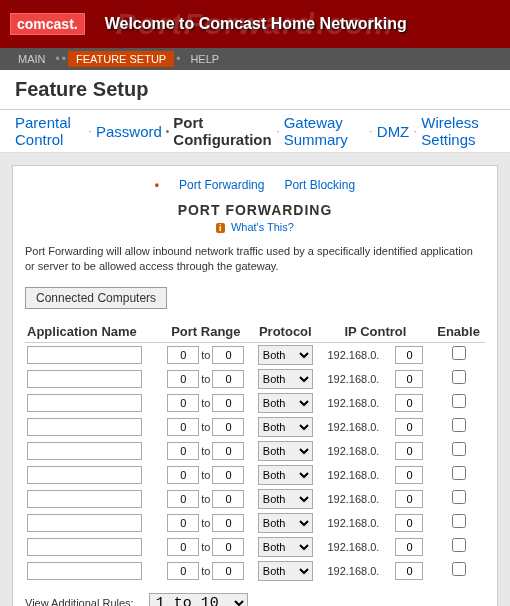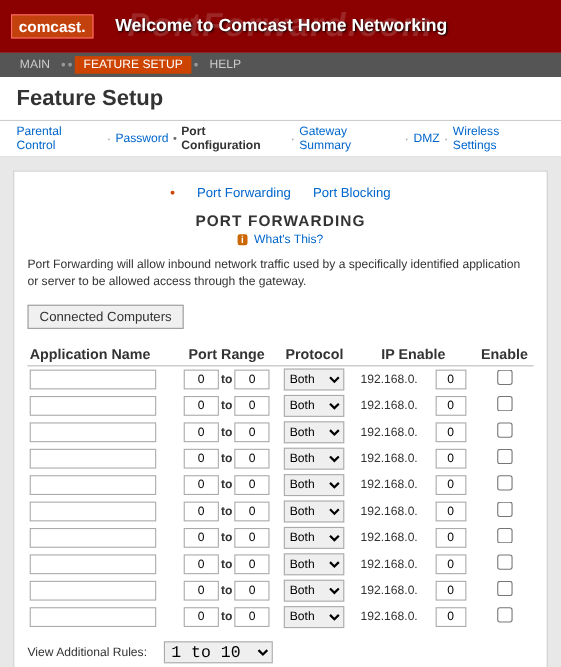--- a/index.html
+++ b/index.html
@@ -17,21 +17,21 @@
     .header {
       background: #8b0000;
       height: 48px;
       display: flex;
       align-items: center;
       padding: 0 10px;
       position: relative;
       overflow: hidden;
     }
     .header-logo {
-      background: #c2410c;
+      background: #ef4444;
       color: white;
       font-weight: bold;
       font-size: 14px;
       padding: 2px 6px;
       border: 1px solid #ff6666;
       font-family: Arial, sans-serif;
     }
     .header-title {
       color: white;
       font-size: 16px;
@@ -90,21 +90,21 @@
     .breadcrumb-bar {
       background: white;
       padding: 4px 15px;
       display: flex;
       align-items: center;
       gap: 4px;
       border-bottom: 1px solid #ddd;
     }
     .breadcrumb-item {
       color: #0066cc;
-      font-size: 11px;
+      font-size: 15px;
       cursor: pointer;
       text-decoration: none;
     }
     .breadcrumb-item.active {
       font-weight: bold;
       color: #333;
       text-decoration: none;
     }
     .breadcrumb-bullet { color: #666; font-size: 10px; }
     
@@ -208,21 +208,20 @@
       height: 18px;
       border: 1px solid #aaa;
       font-size: 11px;
       padding: 1px 2px;
       text-align: center;
     }
     .port-to {
       font-size: 11px;
       color: #333;
       margin: 0 2px;
-      font-weight: bold;
     }
     select.protocol-select {
       width: 55px;
       height: 20px;
       font-size: 11px;
       border: 1px solid #aaa;
     }
     .ip-cell {
       display: flex;
       align-items: center;
@@ -328,21 +327,21 @@
       
       <button class="connected-btn">Connected Computers</button>
 
       
       <table class="port-table">
         <thead>
           <tr>
             <th>Application Name</th>
             <th>Port Range</th>
             <th>Protocol</th>
-            <th>IP Enable</th>
+            <th>IP Control</th>
             <th>Enable</th>
           </tr>
         </thead>
         <tbody id="table-body">
         <tr>
               <td><input type="text" class="app-name" style=""></td>
               <td style="white-space: nowrap;"><input type="text" class="port-input" value="0" style=""><span class="port-to">to</span><input type="text" class="port-input" value="0" style=""></td>
               <td><select class="protocol-select"><option value="Both">Both</option><option value="TCP">TCP</option><option value="UDP">UDP</option></select></td>
               <td>
                 <div class="ip-cell">

